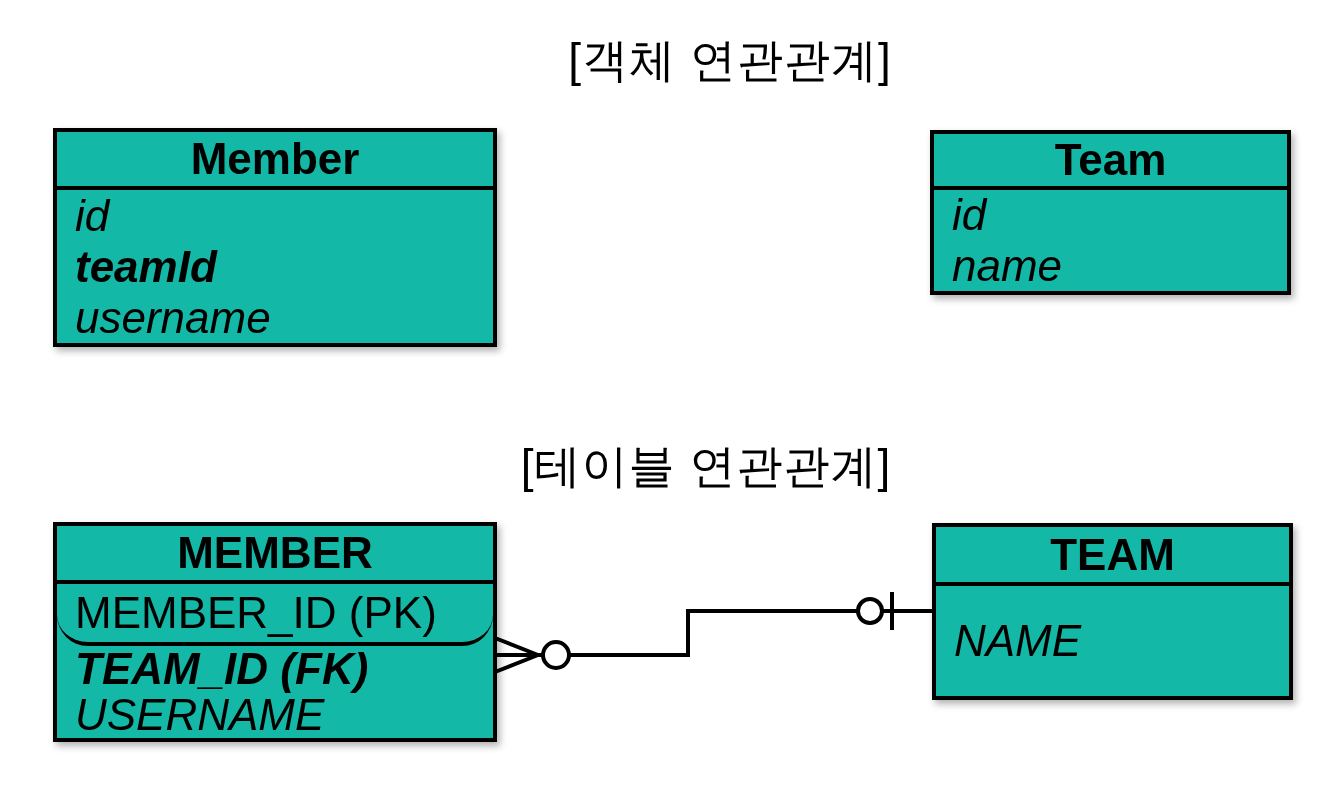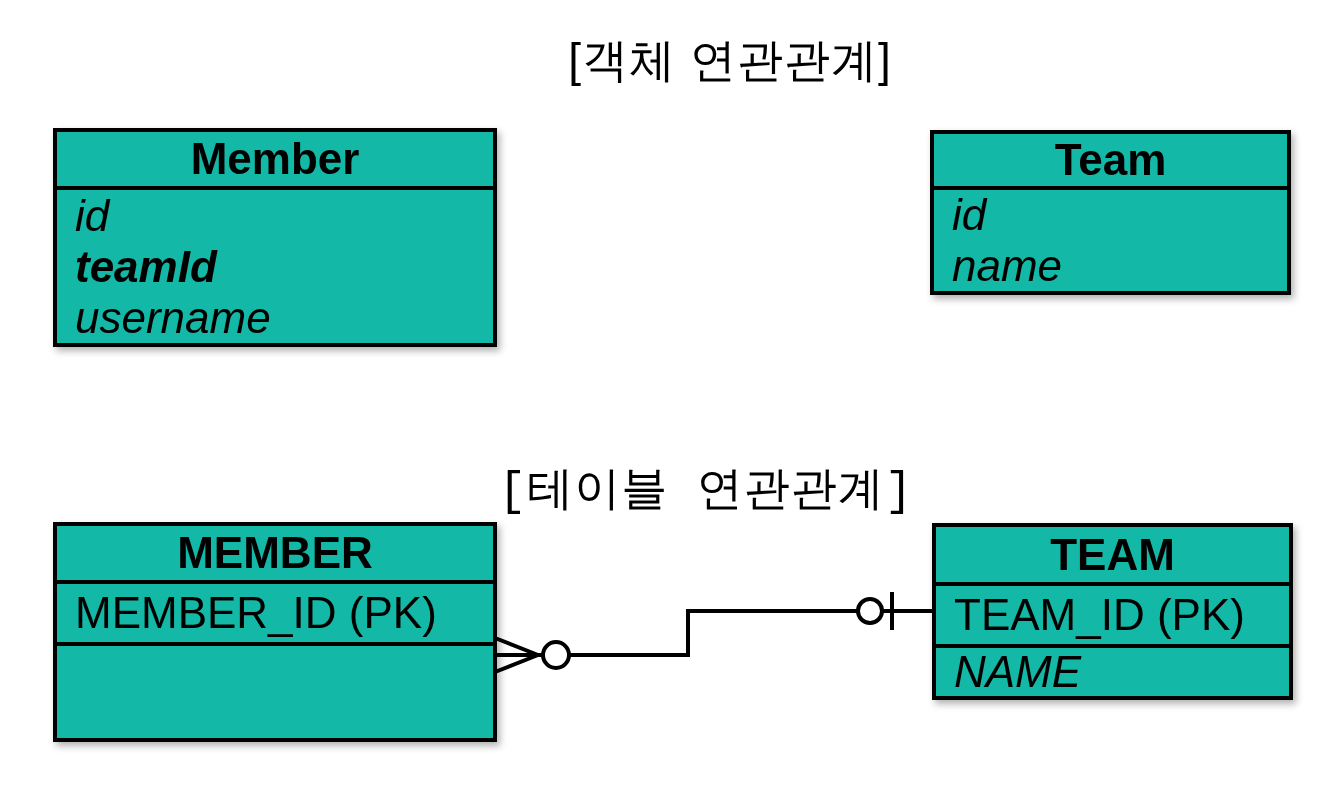--- a/index.html
+++ b/index.html
@@ -69,20 +69,21 @@
     flex: none;
     box-sizing: border-box;
     border-bottom: 4px solid #000000;
     display: flex;
     align-items: center;
     padding-left: 18px;
     font-size: 44px;
     color: #000;
     white-space: nowrap;
     line-height: 1;
+    border-radius: 31px;
   }
   .connector-svg {
     position: absolute;
     left: 0;
     top: 0;
     width: 1344px;
     height: 804px;
     pointer-events: none;
   }
   .connector-svg .stroke {
@@ -113,30 +114,33 @@
   </div>
 
   <div class="entity-box" style="left:930px; top:130px; width:361px; height:165px;">
     <div class="box-header" style="height:56px;">Team</div>
     <div class="box-body">
       <div class="field-row">id</div>
       <div class="field-row">name</div>
     </div>
   </div>
 
-  <div class="section-title" style="left:206px; top:458px;font-family:Liberation Mono, monospace;">[테이블 연관관계]</div>
+  <div class="section-title" style="left:206px; top:436px;">[테이블 연관관계]</div>
 
   <div class="entity-box" style="left:53px; top:522px; width:444px; height:220px;">
     <div class="box-header" style="height:58px;">MEMBER</div>
     <div class="pk-row" style="height:62px;">MEMBER_ID (PK)</div>
+    <div class="box-body">
+      <div class="field-row bold">TEAM_ID (FK)</div>
+      <div class="field-row">USERNAME</div>
+    </div>
   </div>
 
   <div class="entity-box" style="left:932px; top:523px; width:361px; height:177px;">
     <div class="box-header" style="height:59px;">TEAM</div>
-    <div class="pk-row" style="height:62px;">TEAM_ID (PK)</div>
     <div class="box-body">
       <div class="field-row">NAME</div>
     </div>
   </div>
 
   <svg class="connector-svg" viewBox="0 0 1344 804">
 
     <g>
       <line class="stroke" x1="495" y1="638" x2="538" y2="655"></line>
       <line class="stroke" x1="495" y1="655" x2="545" y2="655"></line>

